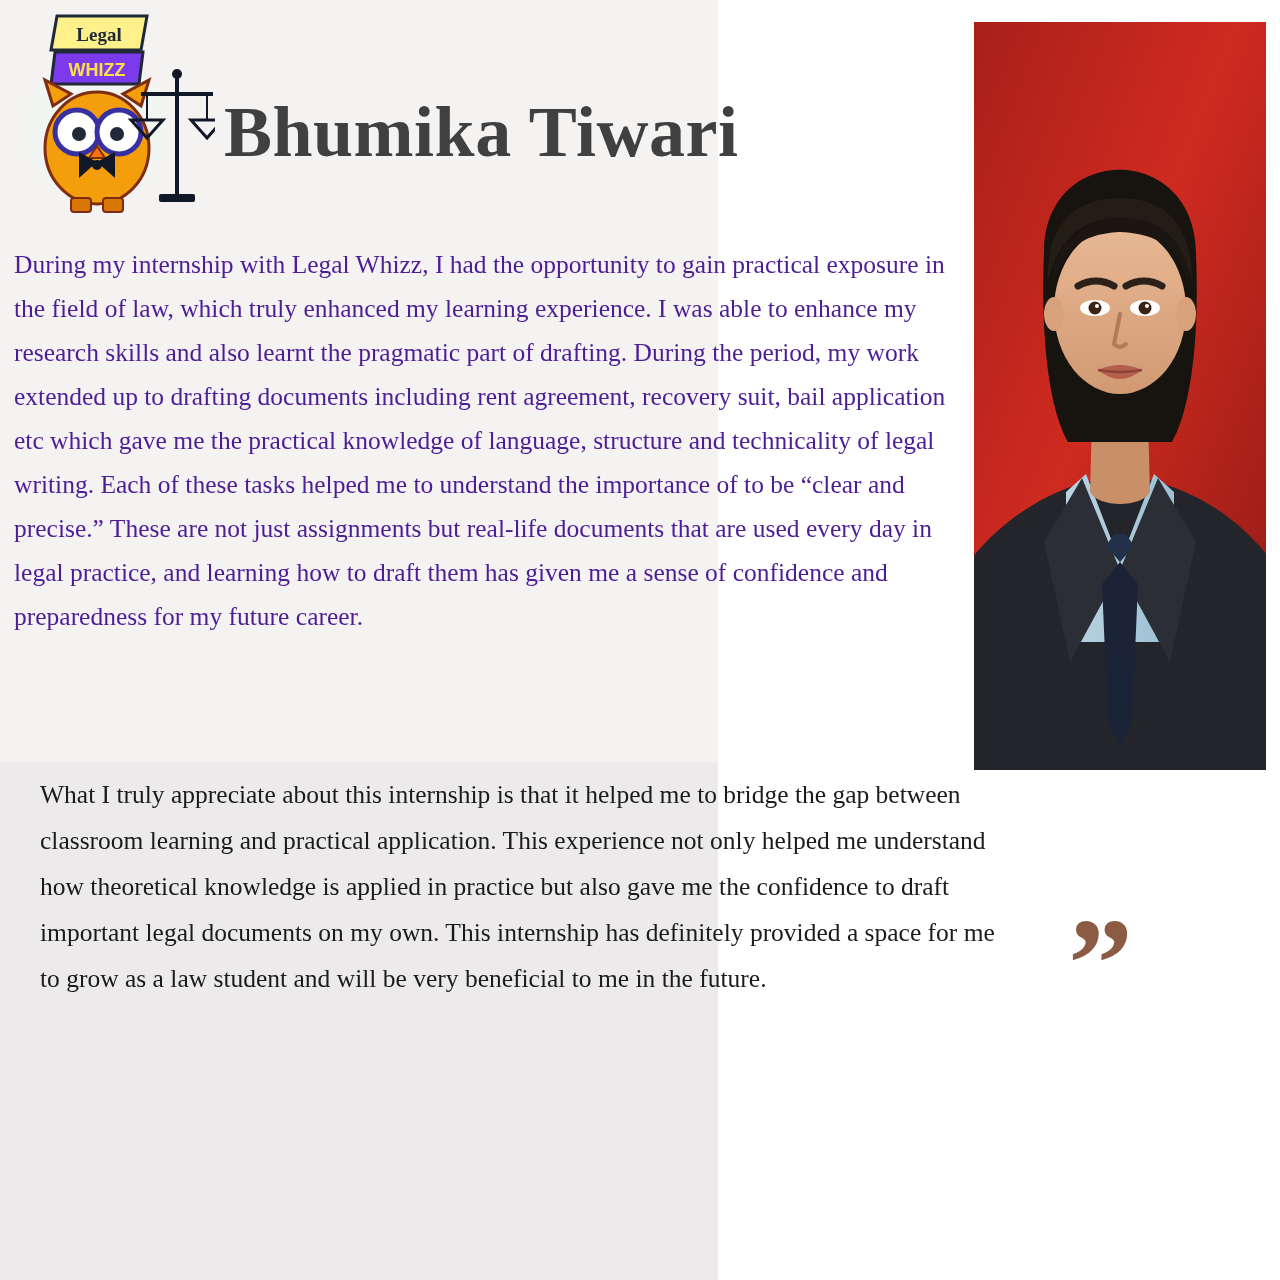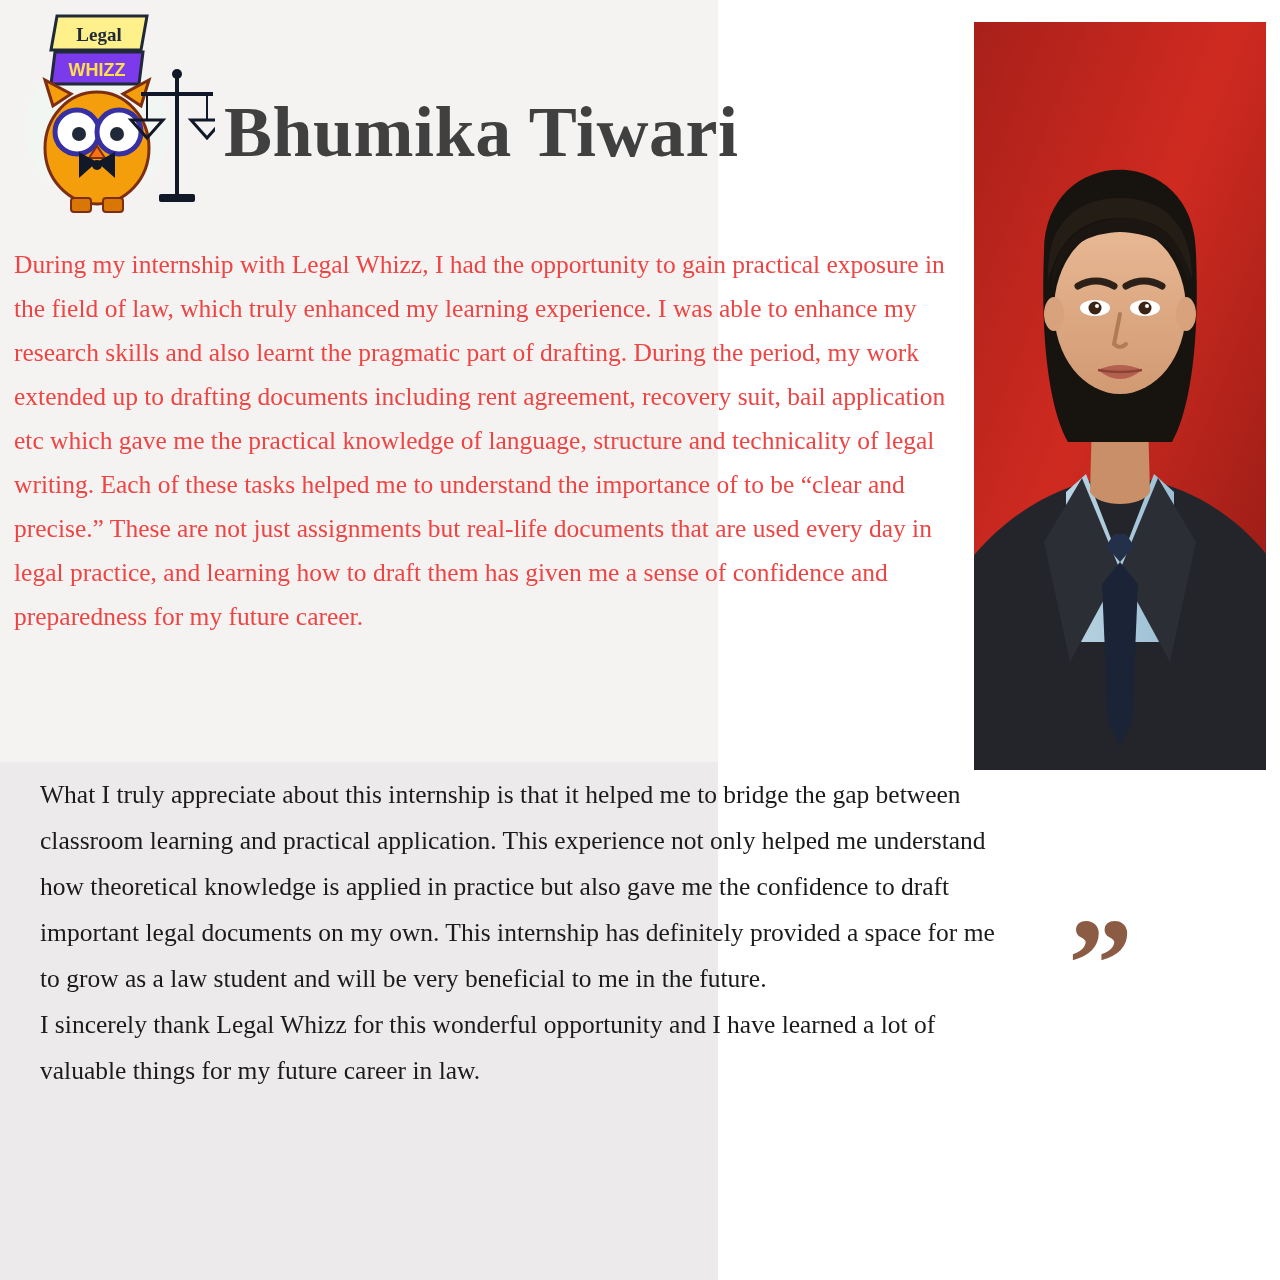--- a/index.html
+++ b/index.html
@@ -58,21 +58,21 @@
   }
 
   
   .para-one {
     position: absolute;
     left: 14px;
     top: 243px;
     width: 935px;
     font-size: 25.5px;
     line-height: 44px;
-    color: #ef4444;
+    color: #4c1d95;
     font-family: "Liberation Serif", serif;
   }
 
   
   .para-two {
     position: absolute;
     left: 40px;
     top: 772px;
     width: 980px;
     font-size: 25.5px;
@@ -218,16 +218,15 @@
 
     <path d="M124 348 Q146 338 168 348 Q146 366 124 348 Z" fill="#b4604f"></path>
     <path d="M124 348 Q146 352 168 348" stroke="#8c4336" stroke-width="2.5" fill="none"></path>
   </svg>
 </div>
 
 <div class="para-one">During my internship with Legal Whizz, I had the opportunity to gain practical exposure in the field of law, which truly enhanced my learning experience. I was able to enhance my research skills and also learnt the pragmatic part of drafting. During the period, my work extended up to drafting documents including rent agreement, recovery suit, bail application etc which gave me the practical knowledge of language, structure and technicality of legal writing. Each of these tasks helped me to understand the importance of to be “clear and precise.” These are not just assignments but real-life documents that are used every day in legal practice, and learning how to draft them has given me a sense of confidence and preparedness for my future career.</div>
 
 <div class="para-two">
   <div class="block">What I truly appreciate about this internship is that it helped me to bridge the gap between classroom learning and practical application. This experience not only helped me understand how theoretical knowledge is applied in practice but also gave me the confidence to draft important legal documents on my own. This internship has definitely provided a space for me to grow as a law student and will be very beneficial to me in the future.</div>
-  <div class="block">I sincerely thank Legal Whizz for this wonderful opportunity and I have learned a lot of valuable things for my future career in law.</div>
 </div>
 
 <div class="quote-mark">”</div>
 
 </body></html>

